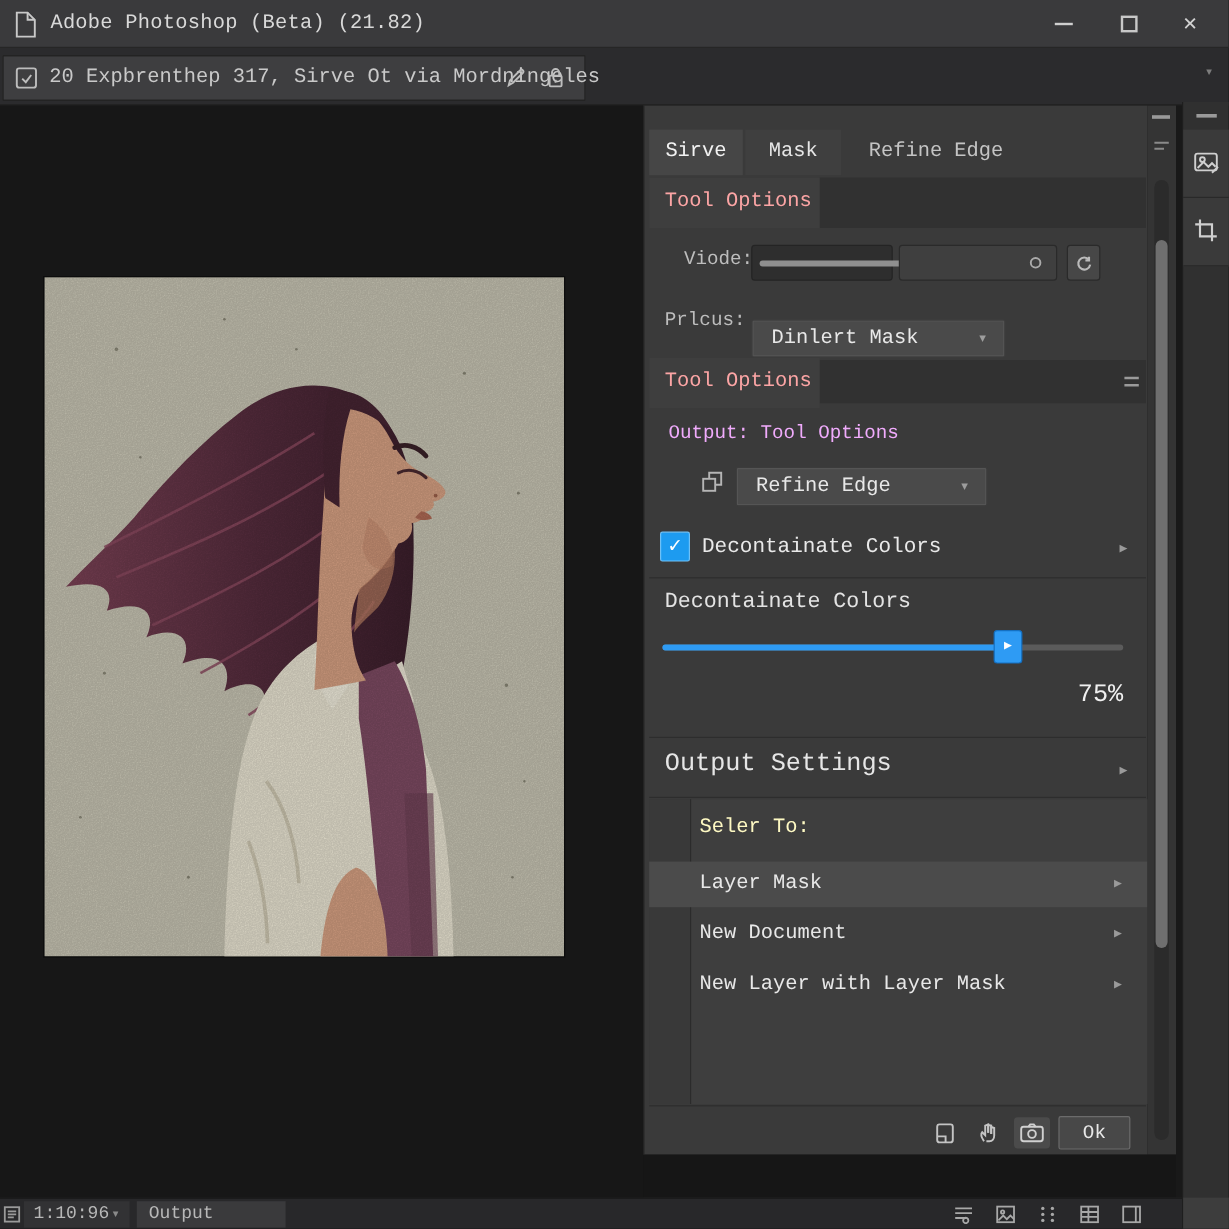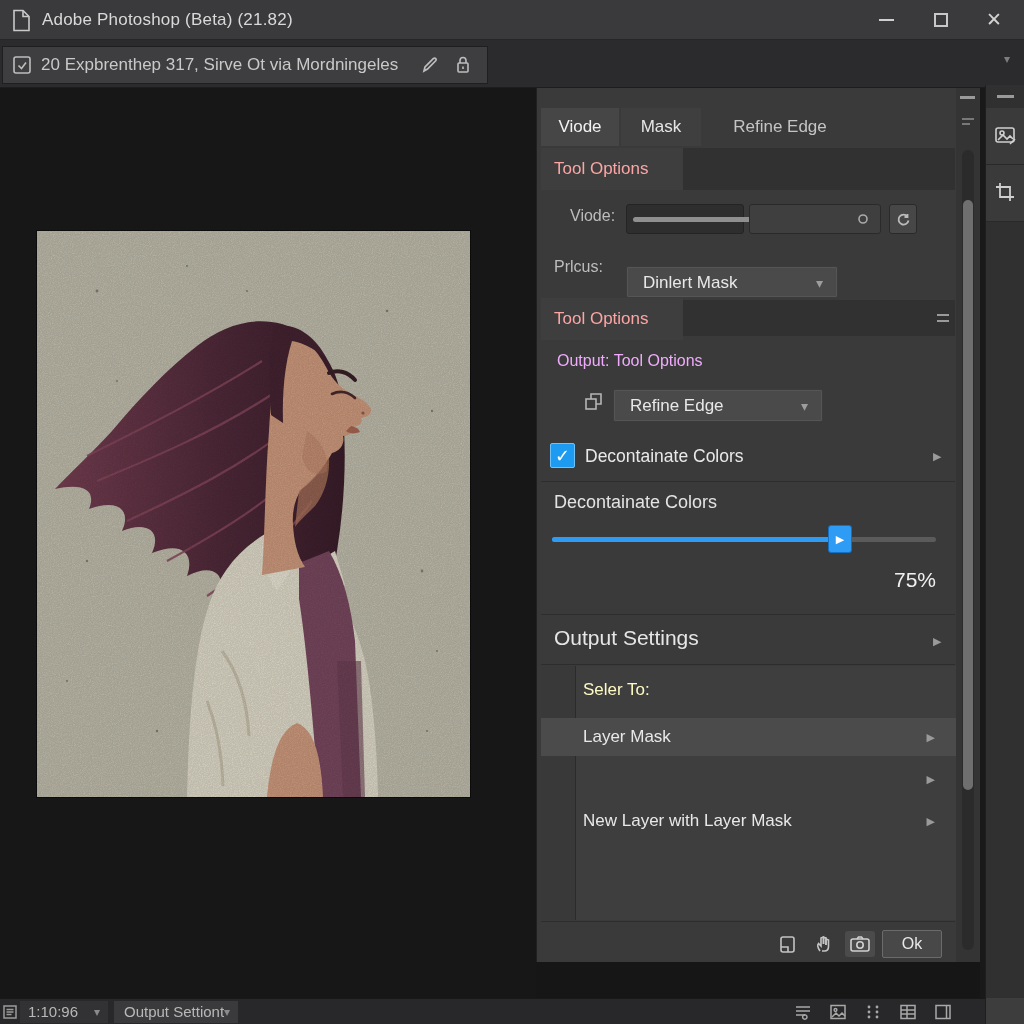--- a/index.html
+++ b/index.html
@@ -1,18 +1,18 @@
 <!DOCTYPE html>
 <html><head>
 <meta charset="utf-8">
 <style>
   * { margin:0; padding:0; box-sizing:border-box; }
   html,body { width:1024px; height:1024px; background:#161616; overflow:hidden;
     font-family:"Liberation Sans","DejaVu Sans",sans-serif; }
-  .screen { position:relative; width:1024px; height:800px; background:#161616; }
+  .screen { position:relative; width:1024px; height:800px; background:#161616;font-family:Liberation Mono, monospace; }
   .abs { position:absolute; }
   svg { display:block; }
 
   
   .titlebar { left:0; top:0; width:1024px; height:40px; background:#3a3a3c; border-bottom:1px solid #262626; }
   .t-fileicon { left:11px; top:9px; }
   .t-title { left:42px; top:0; height:40px; line-height:40px; font-size:17px; color:#d9d9d9; letter-spacing:.2px; }
   .win-btn { top:0; width:42px; height:40px; cursor:default; }
   .win-min { left:866px; } .win-max { left:920px; } .win-close { left:974px; }
   .min-glyph { left:13px; top:19px; width:15px; height:2px; background:#cfcfcf; }
@@ -252,21 +252,21 @@
         <circle cx="80" cy="150" r="1"></circle>
           <circle cx="400" cy="420" r="1"></circle>
           <circle cx="30" cy="450" r="1.1"></circle>
       </g>
       <rect x="0" y="0" width="433" height="566" filter="url(#grain)" opacity="0.18"></rect>
     </svg>
   </div>
 
   <div class="abs panel">
 
-    <div class="abs tab tab-select">Viode</div>
+    <div class="abs tab tab-select">Sirve</div>
     <div class="abs tab tab-mask">Mask</div>
     <div class="abs tab tab-refine">Refine Edge</div>
 
     <div class="abs dkstrip strip1"></div>
     <div class="abs hdrbox hdr1">
       <div class="hdr-label">Tool Options</div>
     </div>
 
     <span class="abs f-label lbl-mode">Viode:</span>
     <div class="abs modebox"></div>
@@ -342,20 +342,21 @@
     <div class="abs menu">
       <div class="abs menu-gutter"></div>
       <div class="abs menu-line"></div>
       <span class="abs menu-header">Seler To:</span>
 
       <div class="abs menu-item mi-0">
         <span class="abs mi-label">Layer Mask</span>
         <span class="abs chev mi-chev">▶</span>
       </div>
       <div class="abs menu-item mi-1">
+        <span class="abs mi-label">New Document</span>
         <span class="abs chev mi-chev">▶</span>
       </div>
       <div class="abs menu-item mi-2">
         <span class="abs mi-label">New Layer with Layer Mask</span>
         <span class="abs chev mi-chev">▶</span>
       </div>
     </div>
 
     <div class="abs divider div4"></div>
 

